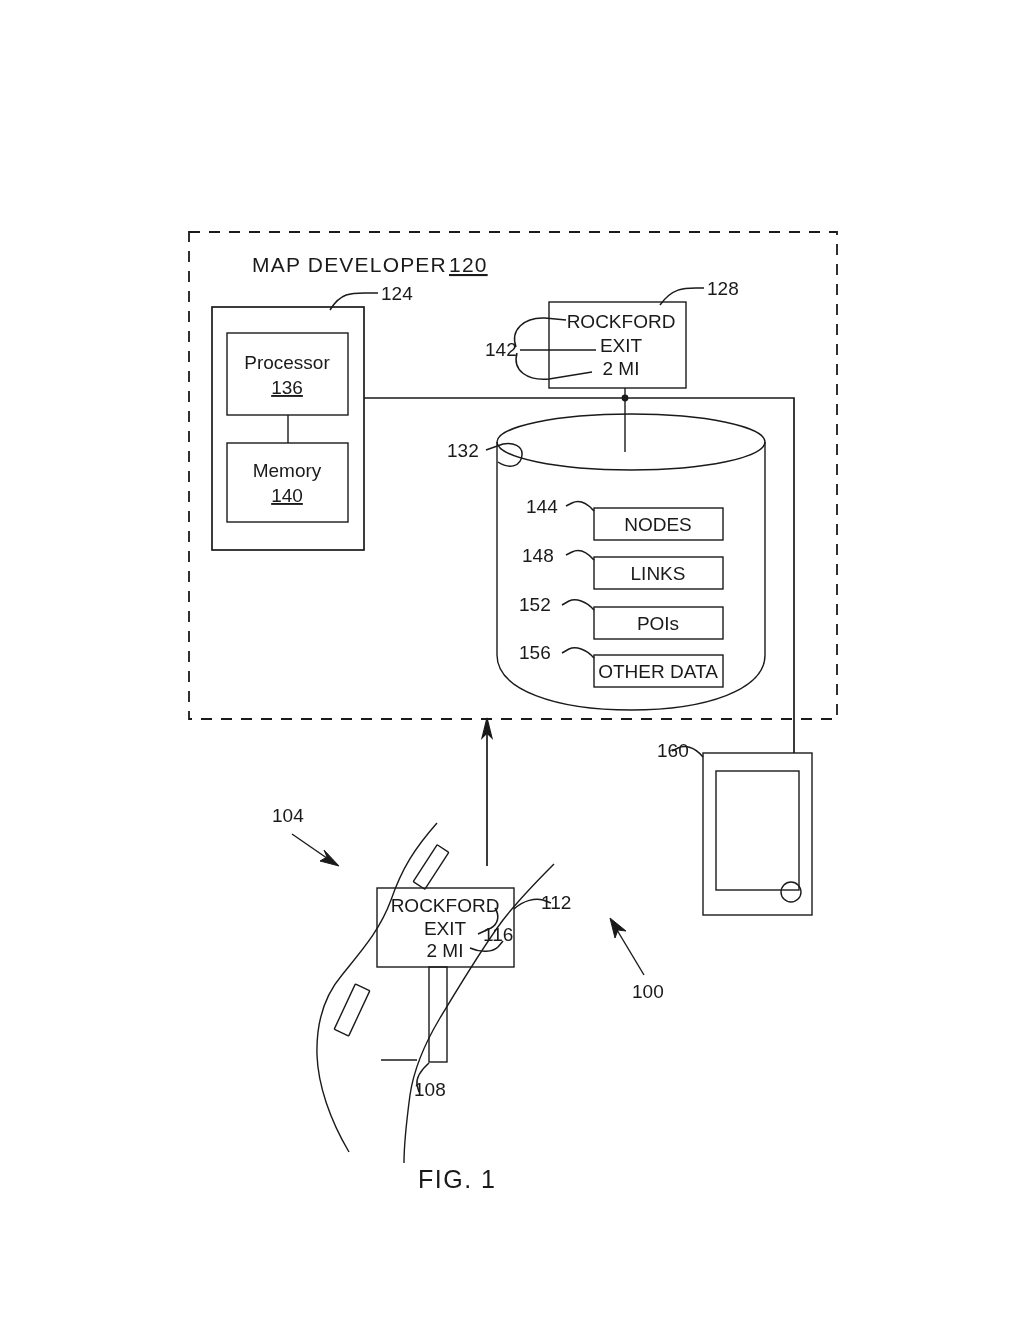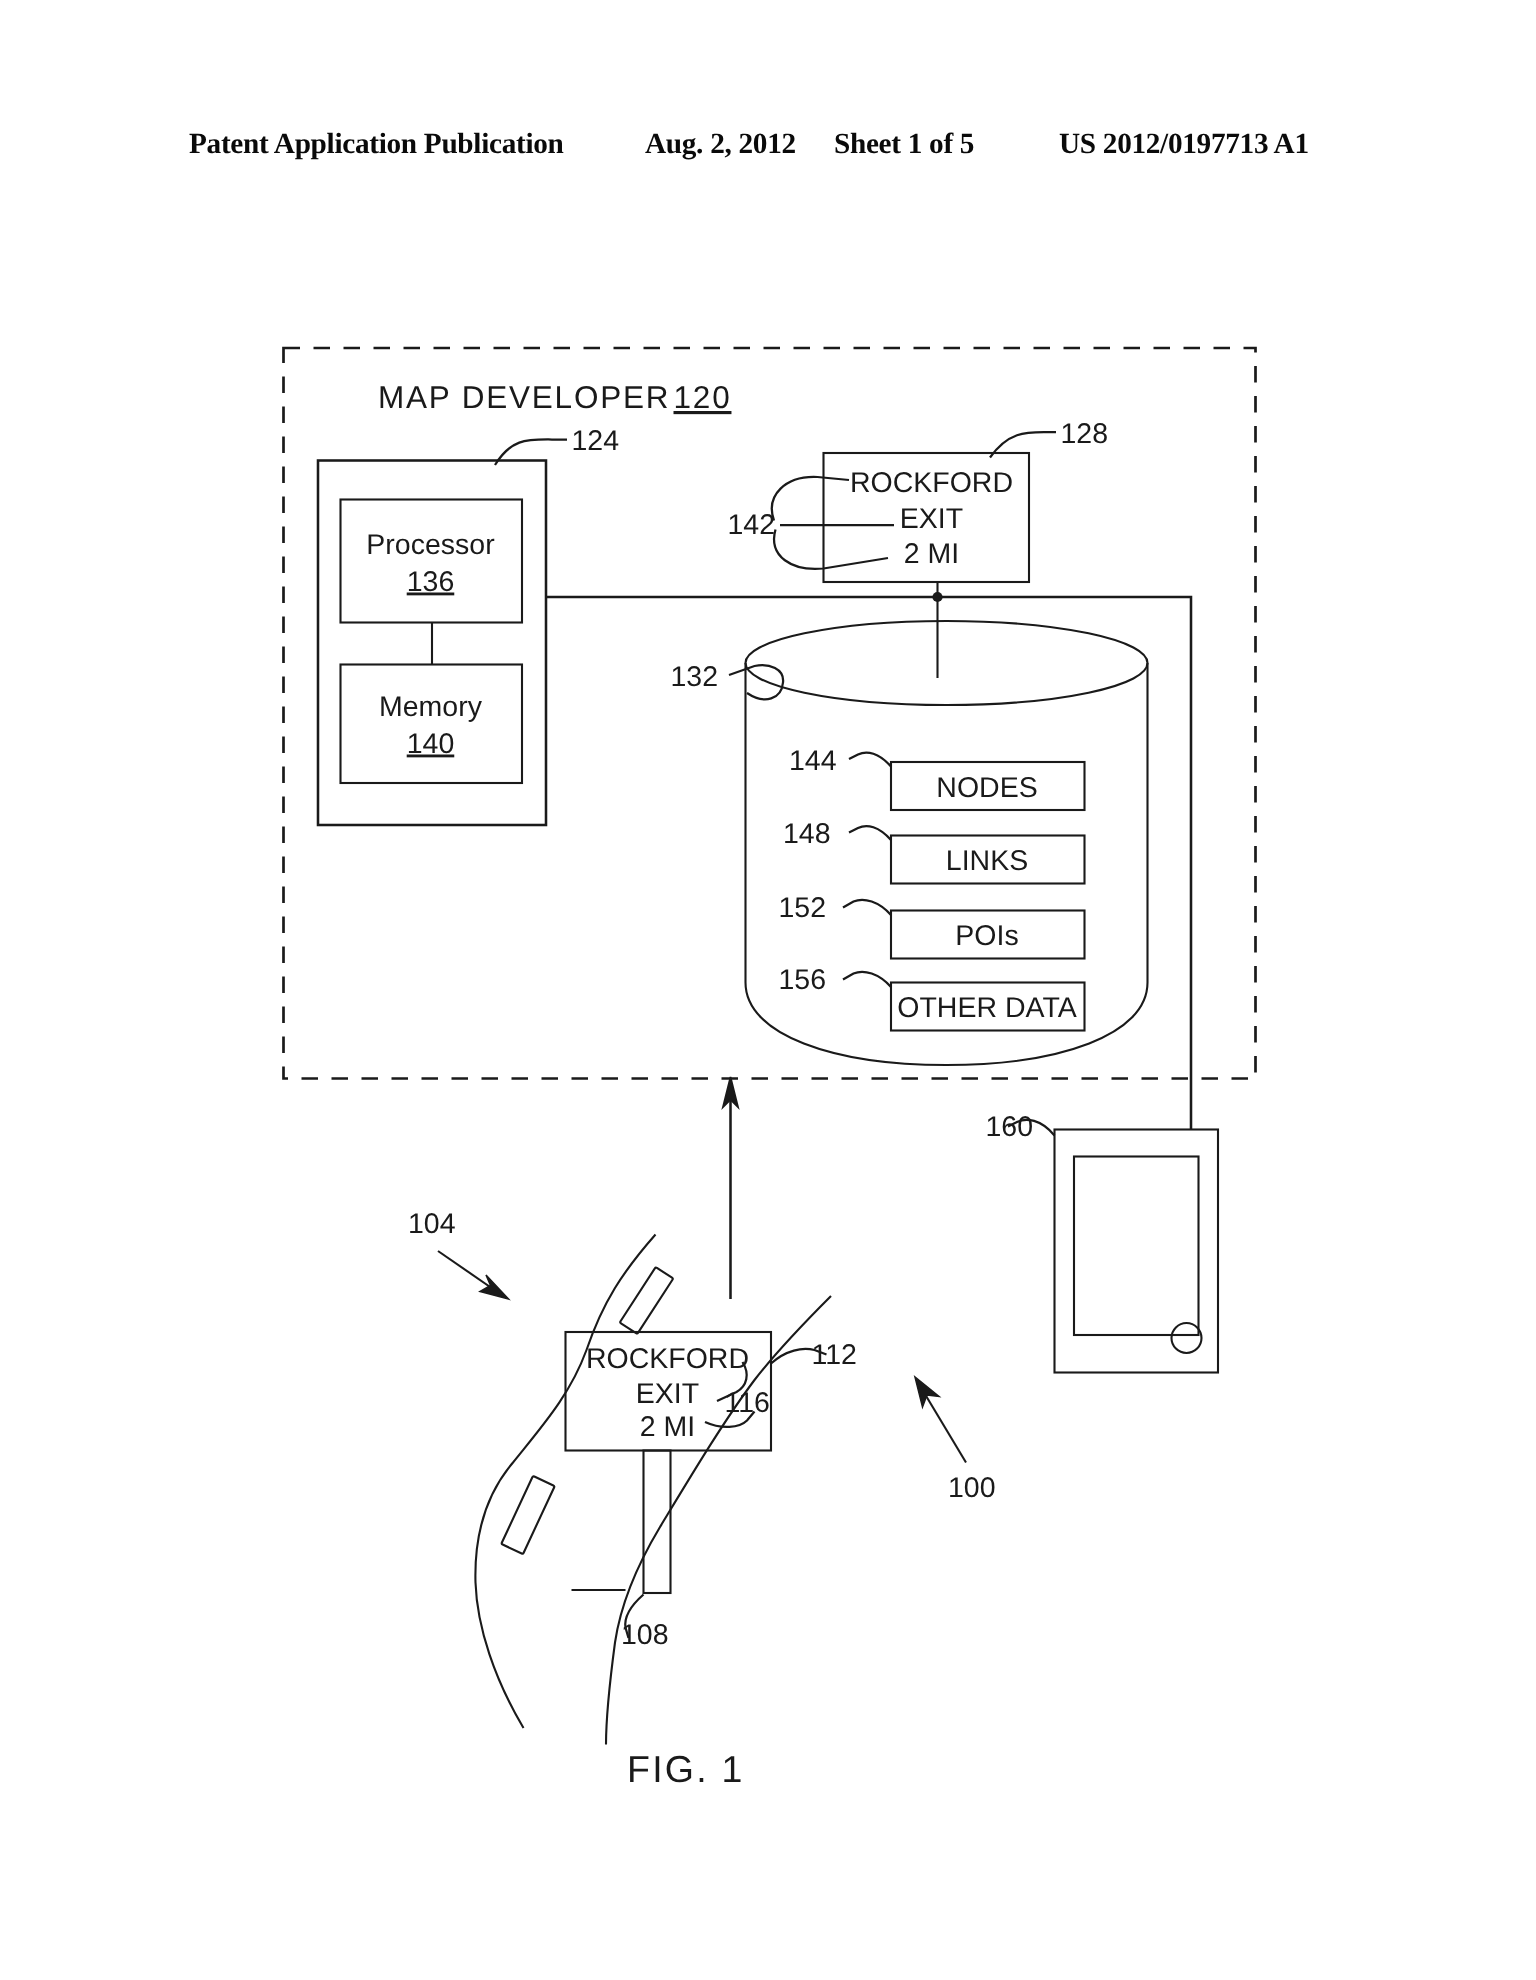--- a/index.html
+++ b/index.html
@@ -88,26 +88,20 @@
     stroke: #1a1a1a;
     stroke-width: 1.8;
     stroke-dasharray: 11 9;
   }
 </style>
 </head>
 <body>
 
 <div id="page">
 
-  <div class="hdr">
-    <span class="hdr-pub">Patent Application Publication</span>
-    <span class="hdr-date">Aug. 2, 2012</span>
-    <span class="hdr-sheet">Sheet 1 of 5</span>
-    <span class="hdr-num">US 2012/0197713 A1</span>
-  </div>
 
   <svg id="figure" viewBox="0 0 1024 1320">
 
     <rect class="dashbox" x="189" y="232" width="648" height="487"></rect>
 
     <text class="txt-title" x="252" y="272">MAP DEVELOPER</text>
     <text class="txt-title" x="449" y="272" text-decoration="underline">120</text>
 
     <rect class="stroke" x="212" y="307" width="152" height="243"></rect>
     <path class="stroke-lead" d="M 330 310 C 341 292 352 293 368 293 L 378 293"></path>

